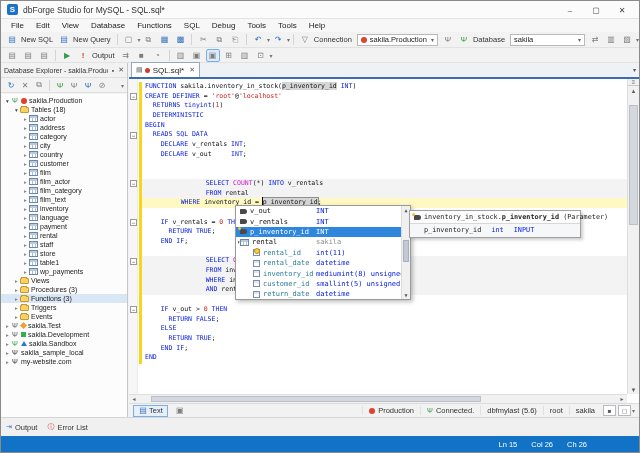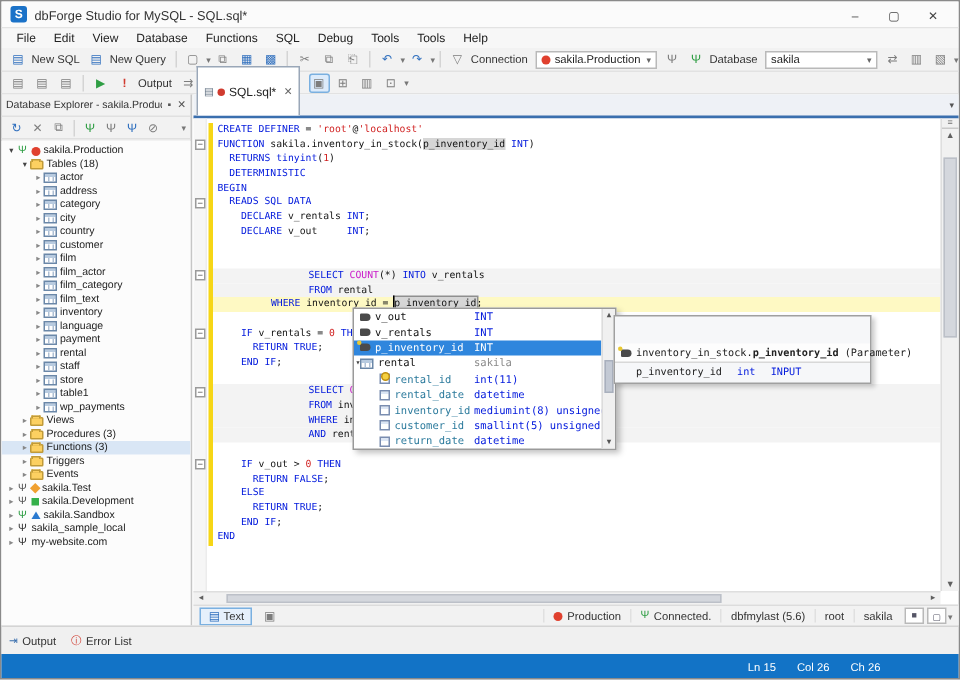--- a/index.html
+++ b/index.html
@@ -56,21 +56,21 @@
   .iplug{font-size:7px;flex:none;width:8px;text-align:center;}
   .stshape{flex:none;margin-left:2px;}
   .st-circle{width:6px;height:6px;border-radius:50%;}
   .st-diamond{width:5px;height:5px;transform:rotate(45deg);}
   .st-square{width:5px;height:5px;}
   .st-triangle{width:0;height:0;border-left:3px solid transparent;border-right:3px solid transparent;border-bottom:5px solid #2a7ad0;background:none!important;}
 
   
   .editor{position:absolute;left:128px;top:0;right:0;bottom:0;background:#fff;}
   .tabstrip{position:absolute;left:0;top:0;right:0;height:16px;background:#eef1f6;border-bottom:2px solid #3a6fae;display:flex;align-items:flex-end;}
-  .tab{height:33px;background:#fff;border:1px solid #9aa7b8;border-bottom:none;display:flex;align-items:center;padding:0 4px;margin-left:2px;font-size:8px;color:#222;text-align:right;}
+  .tab{height:15px;background:#fff;border:1px solid #9aa7b8;border-bottom:none;display:flex;align-items:center;padding:0 4px;margin-left:2px;font-size:8px;color:#222;text-align:right;}
   .tab .ticn{font-size:7px;color:#5a6b7d;margin-right:2px;}
   .tab .tdot{width:5px;height:5px;border-radius:50%;background:#d03b2f;margin-right:3px;}
   .tab .tclose{font-size:7px;color:#666;margin-left:5px;}
   .tablist-arrow{position:absolute;right:3px;top:3px;font-size:6px;color:#555;}
 
   .code{position:absolute;left:0;top:16px;right:12px;bottom:23px;background:#fff;overflow:hidden;font-family:"DejaVu Sans Mono",monospace;}
   .gutter{position:absolute;left:0;top:0;bottom:0;width:9px;background:#f6f6f6;border-right:1px solid #ececec;}
   .ybar{position:absolute;left:10px;top:3px;width:3px;height:282px;background:#f6d616;}
   .codelines{position:absolute;left:13px;top:3px;right:0;}
   .cl{height:9.7px;line-height:9.7px;font-size:6.5px;white-space:pre;color:#111;position:relative;padding-left:3px;}
@@ -97,21 +97,21 @@
   .ihand.at::after{content:"";display:block;width:3px;height:3px;border-radius:50%;background:#e8c832;margin:-2px 0 0 -2px;}
   .icol{display:inline-block;width:7px;height:7px;border:1px solid #7a8db0;background:linear-gradient(to bottom,#dce6f4 0,#dce6f4 2px,#fff 2px);margin-right:3px;flex:none;position:relative;}
   .icol.key::after{content:"";position:absolute;right:-1px;top:-2px;width:4px;height:4px;border:1px solid #c09010;border-radius:50%;background:#f4d040;}
   .itable.small{margin-right:3px;}
   .pscroll{position:absolute;right:0;top:0;bottom:0;width:9px;background:#f0f0f0;border-left:1px solid #dcdcdc;}
   .pscroll .pa{position:absolute;left:0;right:0;text-align:center;font-size:5px;color:#555;}
   .pscroll .thumb{position:absolute;left:1px;right:1px;top:34px;height:22px;background:#c3c9d4;border:1px solid #a9b0bd;}
 
   
   .tooltip{position:absolute;left:280px;top:131px;width:172px;background:#f6f7f9;border:1px solid #a0a0a0;box-shadow:2px 2px 3px rgba(0,0,0,.2);font-size:6.8px;color:#222;}
-  .tooltip .tt1{padding:2px 4px;border-bottom:1px solid #d8d8d8;background:#fdfdfd;display:flex;align-items:center;white-space:nowrap;margin-top:18px;}
+  .tooltip .tt1{padding:2px 4px;border-bottom:1px solid #d8d8d8;background:#fdfdfd;display:flex;align-items:center;white-space:nowrap;}
   .tooltip .tt1 b{font-weight:bold;}
   .tooltip .tt2{padding:2px 4px 3px 14px;white-space:nowrap;}
   .tooltip .blue{color:#0018dc;margin-left:6px;}
 
   
   .vscroll{position:absolute;right:0;top:16px;bottom:23px;width:12px;background:#f1f1f1;border-left:1px solid #dedede;}
   .vscroll .sa{position:absolute;left:0;right:0;text-align:center;font-size:6px;color:#606060;}
   .vscroll .split{position:absolute;top:0;left:0;right:0;height:7px;border-bottom:1px solid #c9c9c9;font-size:6px;color:#707070;text-align:center;line-height:7px;}
   .vscroll .thumb{position:absolute;left:1px;right:1px;top:26px;height:120px;background:#d4d7dd;border:1px solid #bcc0c8;}
   .hscroll{position:absolute;left:0;right:12px;bottom:14px;height:9px;background:#f1f1f1;border-top:1px solid #dedede;}
@@ -421,22 +421,22 @@
         <div class="ybar"></div>
         <div class="foldlayer" id="foldlayer">
             <div class="fold" style="top: 10.7px;">−</div>
             <div class="fold" style="top: 49.5px;">−</div>
             <div class="fold" style="top: 98px;">−</div>
             <div class="fold" style="top: 136.8px;">−</div>
             <div class="fold" style="top: 175.6px;">−</div>
             <div class="fold" style="top: 224.1px;">−</div>
           </div>
         <div class="codelines" id="codelines">
+            <div class="cl"><span class="k">FUNCTION</span><span> sakila.inventory_in_stock(</span><span class="hl">p_inventory_id</span><span> </span><span class="k">INT</span><span>)</span></div>
             <div class="cl"><span class="k">CREATE DEFINER</span><span> = </span><span class="s">'root'</span><span>@</span><span class="s">'localhost'</span></div>
-            <div class="cl"><span class="k">FUNCTION</span><span> sakila.inventory_in_stock(</span><span class="hl">p_inventory_id</span><span> </span><span class="k">INT</span><span>)</span></div>
             <div class="cl"><span>  </span><span class="k">RETURNS</span><span> </span><span class="k">tinyint</span><span>(</span><span class="n">1</span><span>)</span></div>
             <div class="cl"><span>  </span><span class="k">DETERMINISTIC</span></div>
             <div class="cl"><span class="k">BEGIN</span></div>
             <div class="cl"><span>  </span><span class="k">READS SQL DATA</span></div>
             <div class="cl"><span>    </span><span class="k">DECLARE</span><span> v_rentals </span><span class="k">INT</span><span>;</span></div>
             <div class="cl"><span>    </span><span class="k">DECLARE</span><span> v_out     </span><span class="k">INT</span><span>;</span></div>
             <div class="cl"></div>
             <div class="cl"></div>
             <div class="cl bs"><span>    </span><span class="k">SELECT</span><span> </span><span class="m">COUNT</span><span>(*) </span><span class="k">INTO</span><span> v_rentals</span></div>
             <div class="cl bs"><span>    </span><span class="k">FROM</span><span> rental</span></div>

